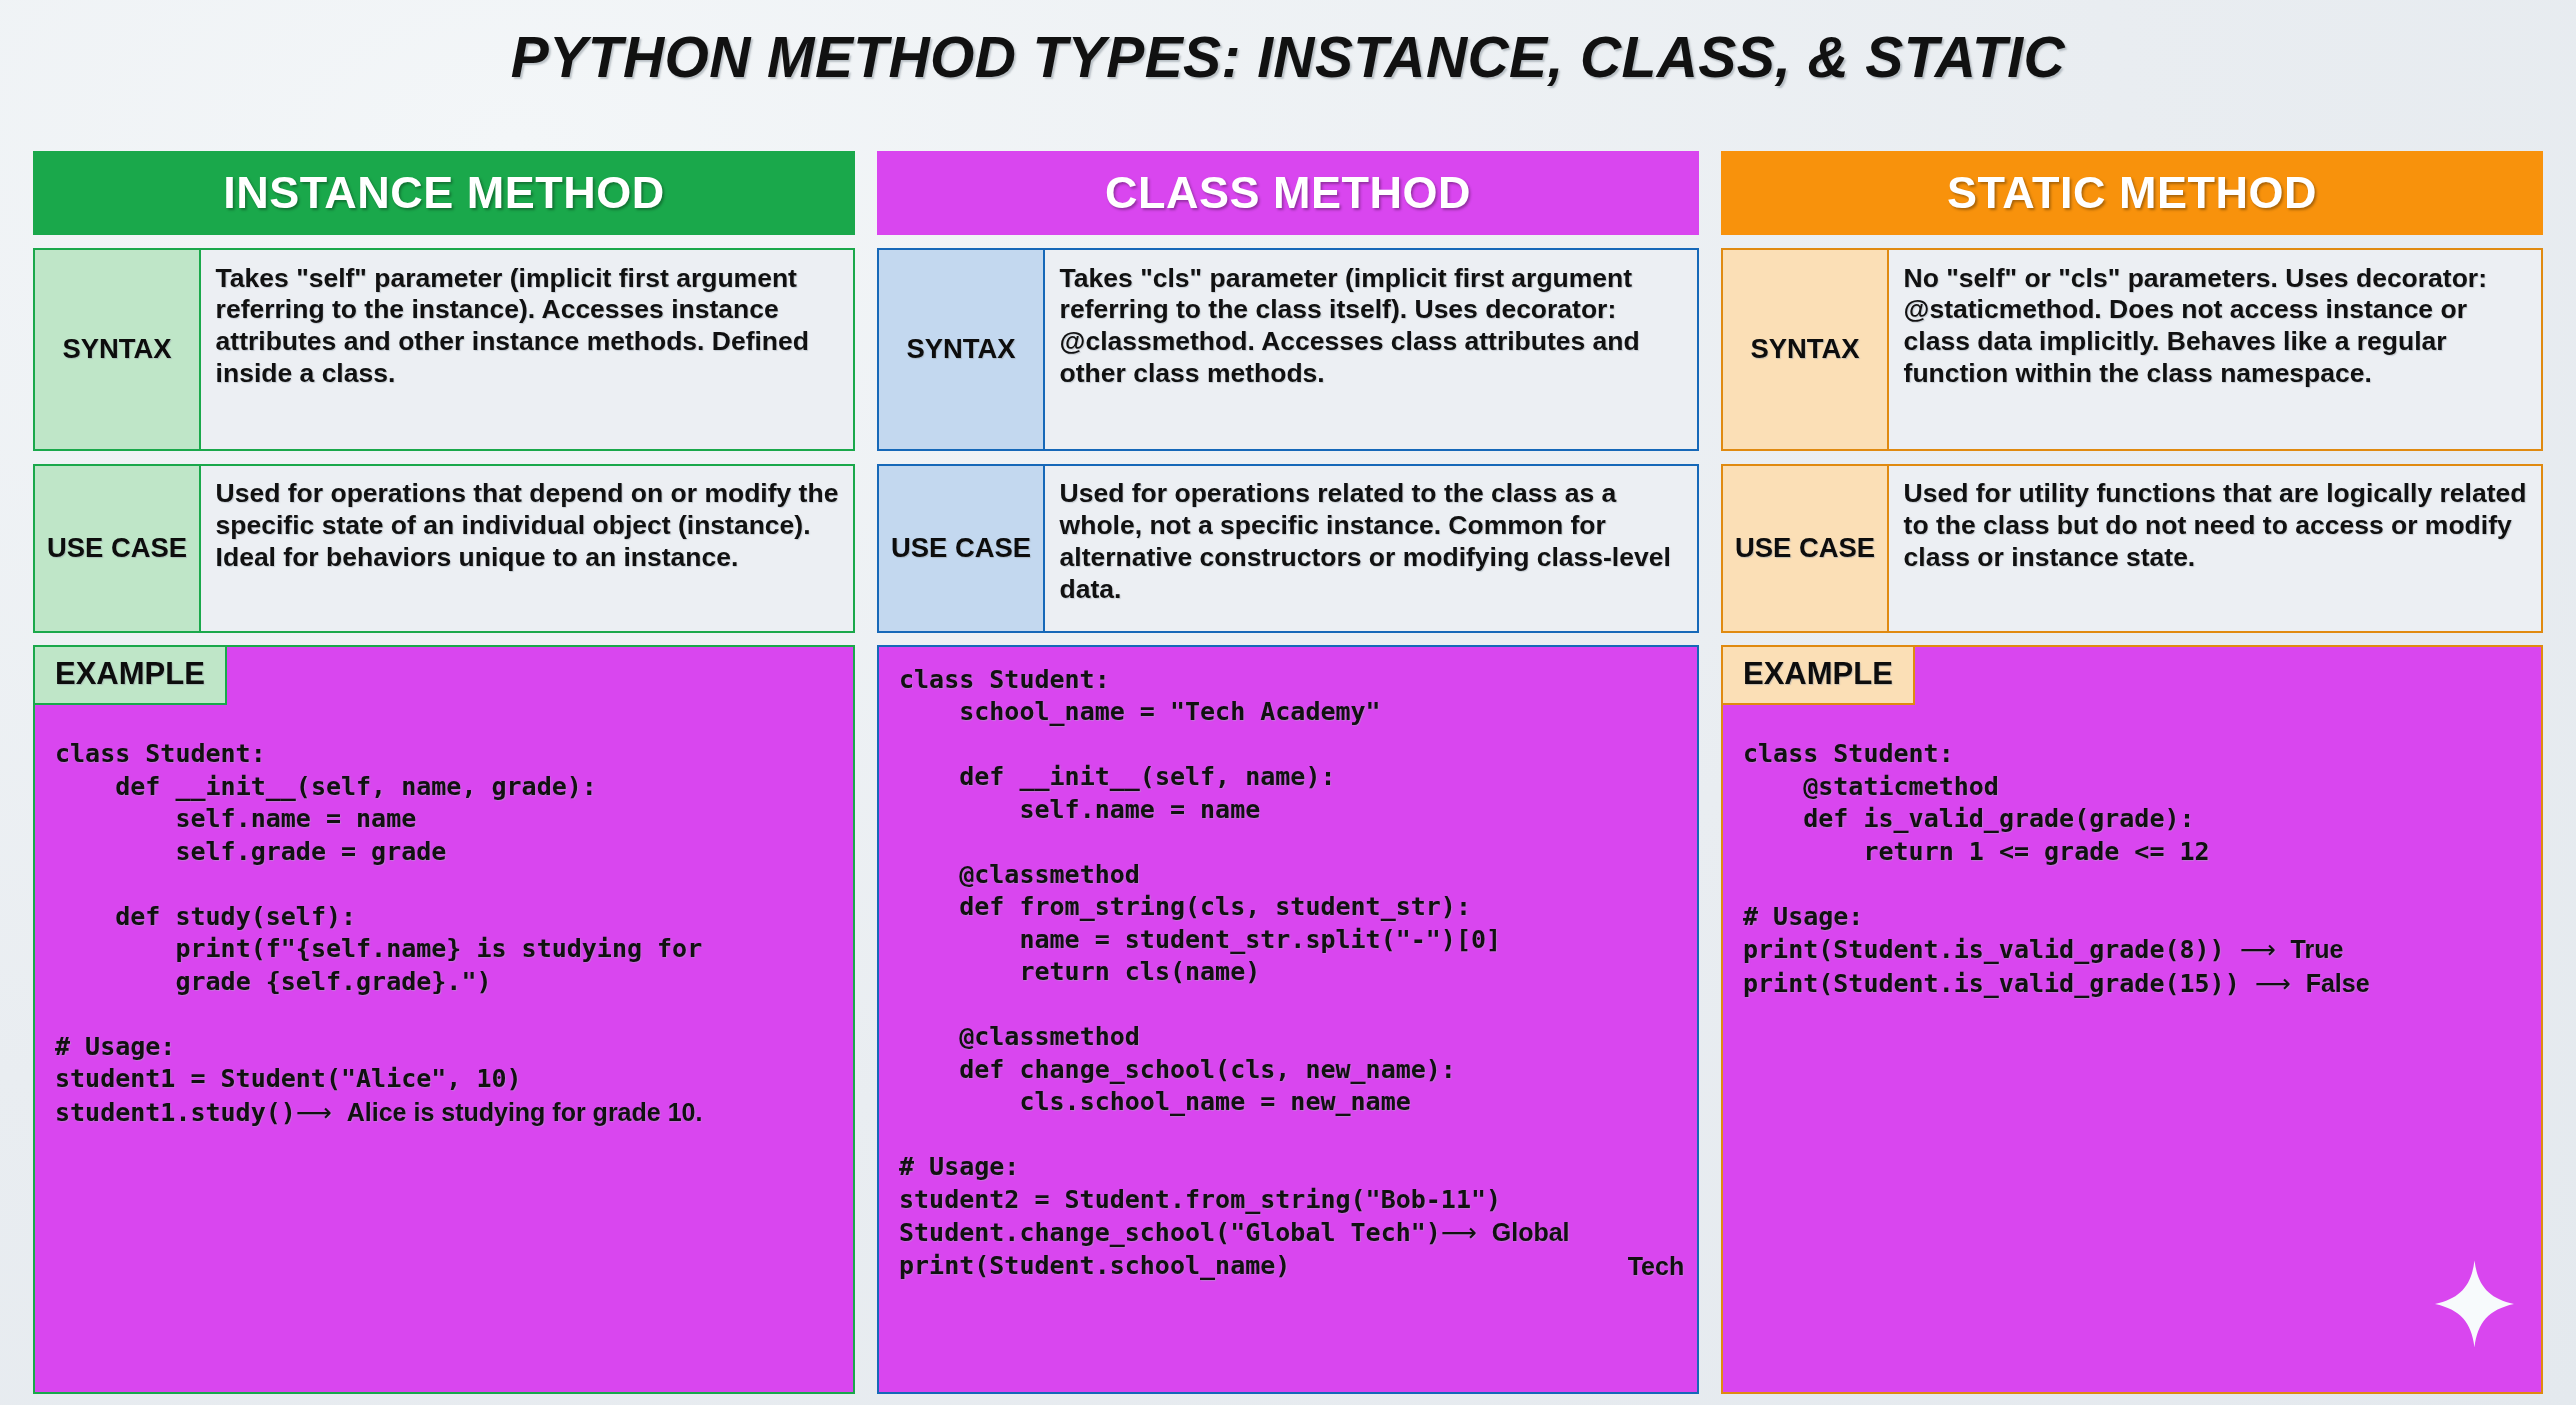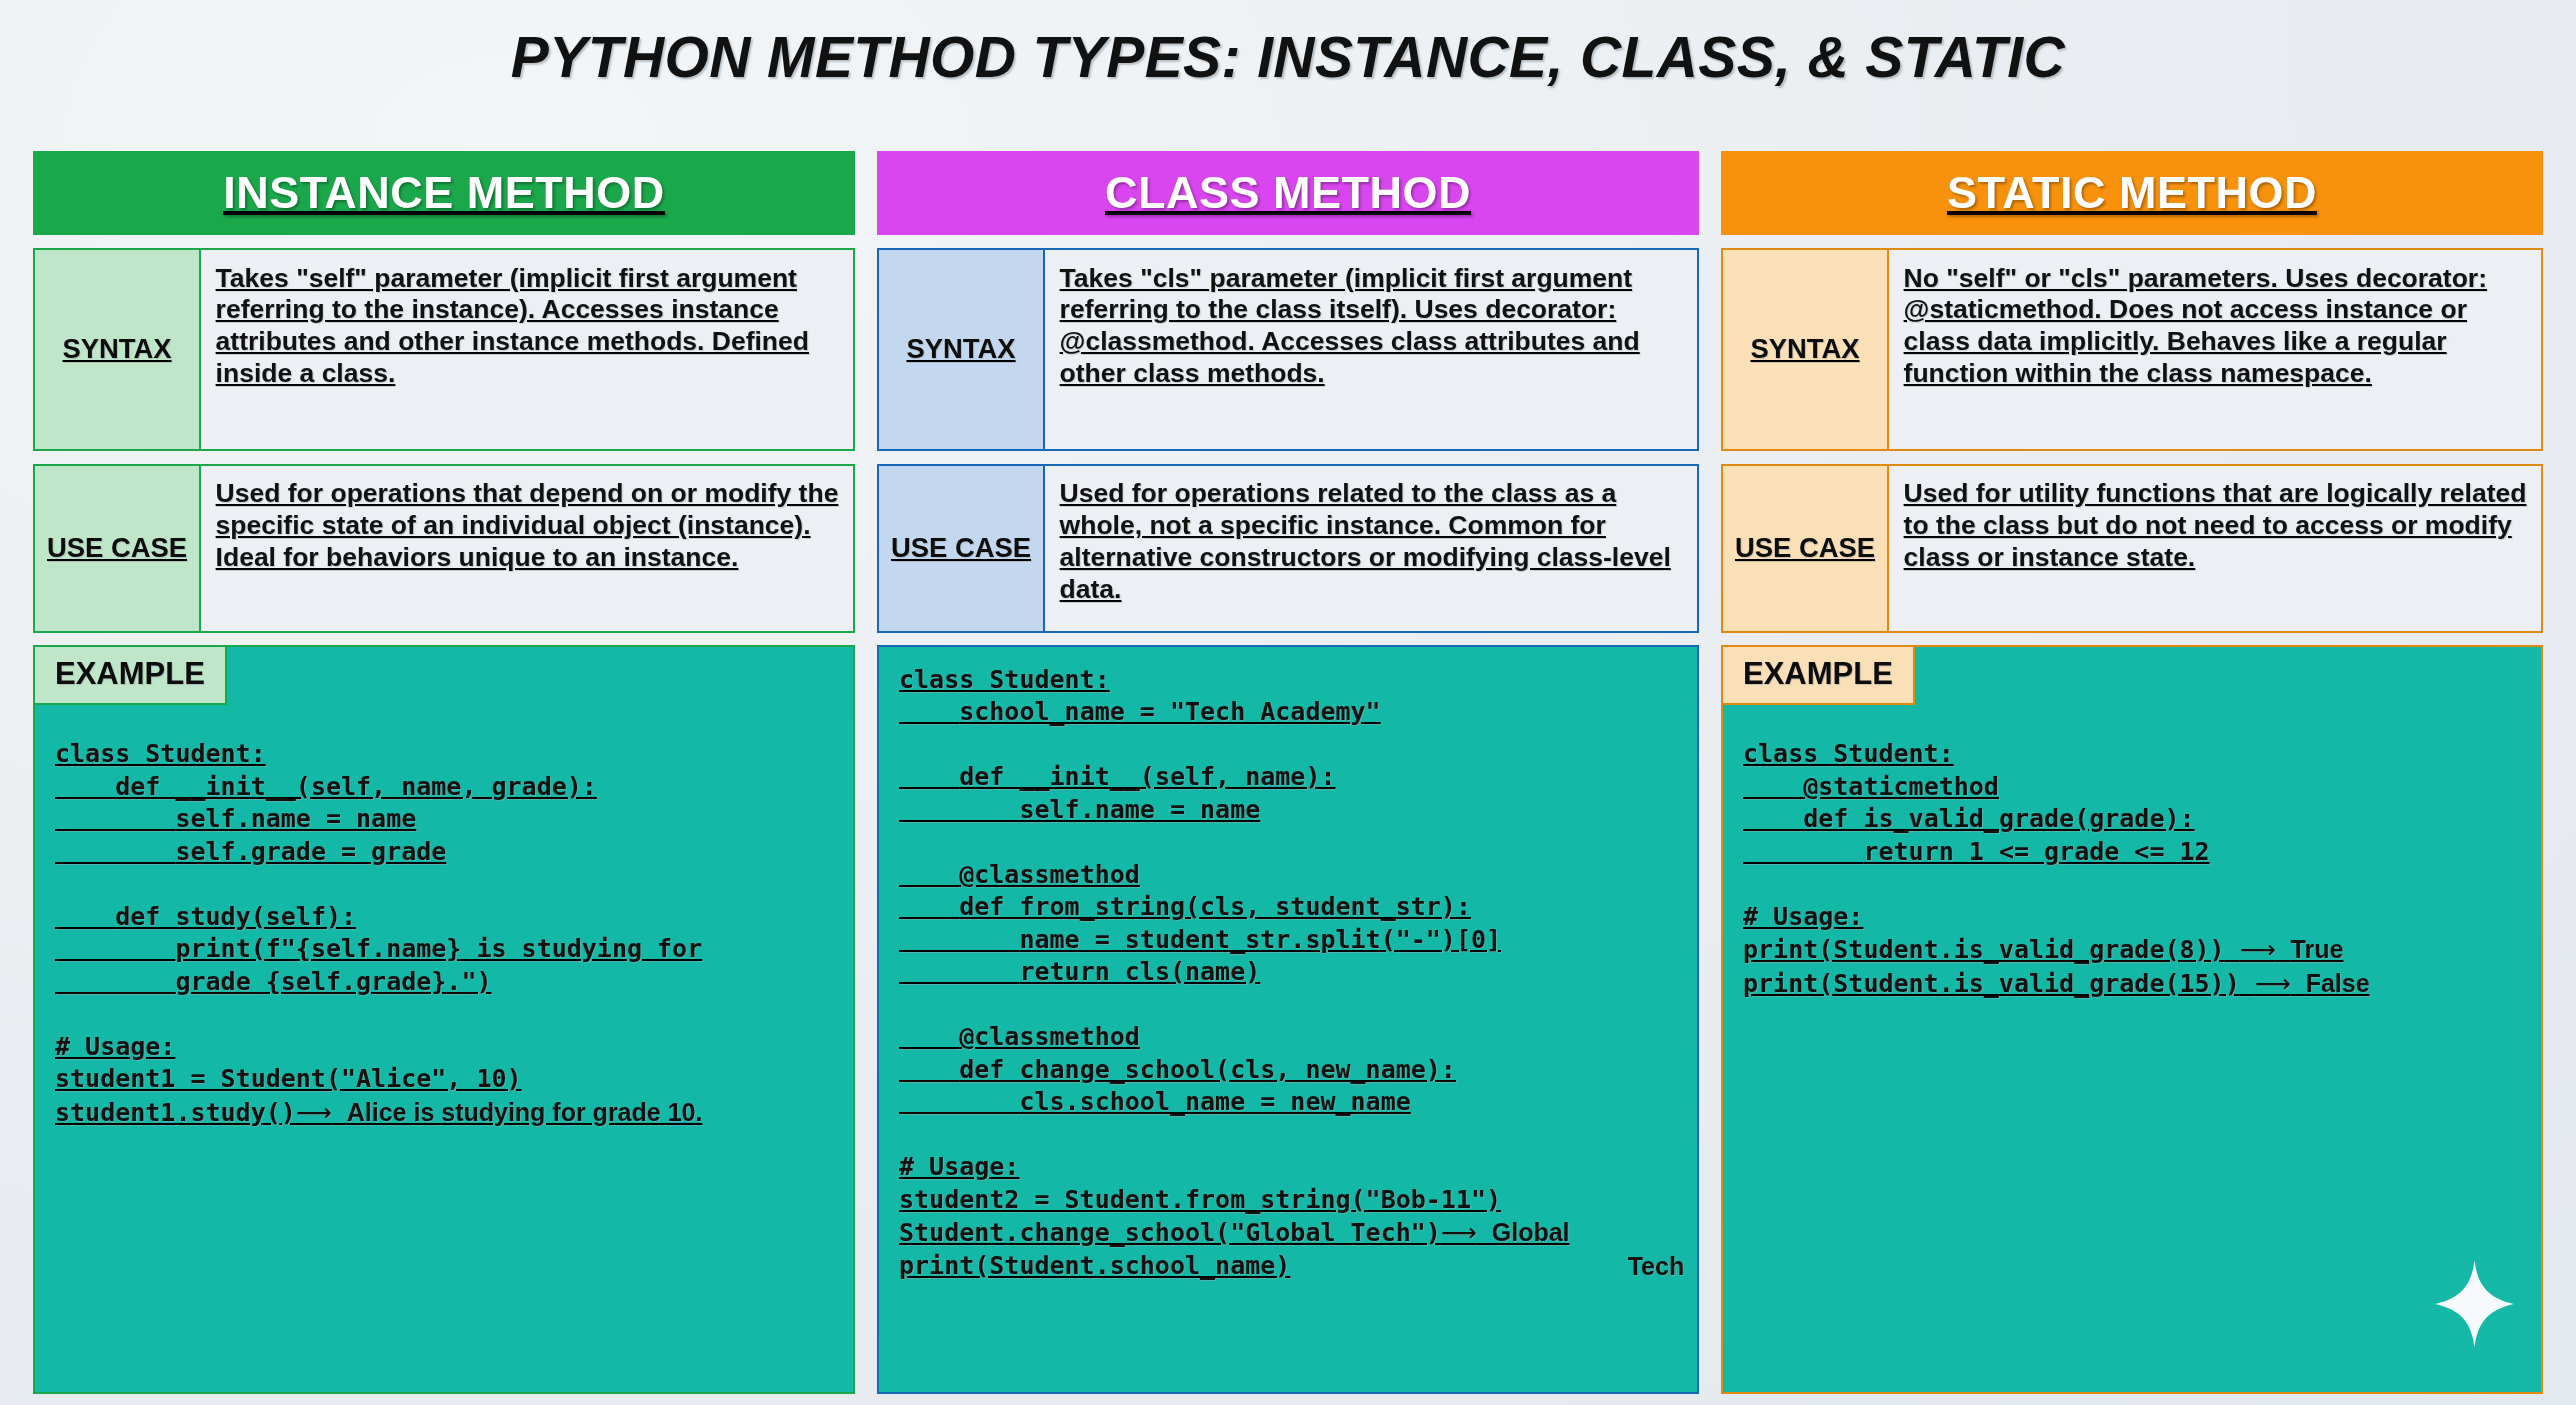--- a/index.html
+++ b/index.html
@@ -34,21 +34,20 @@
 
   
   .columns {
     position: absolute;
     top: 151px;
     left: 33px;
     right: 33px;
     bottom: 11px;
     display: flex;
     gap: 22px;
-    text-decoration: underline;
   }
   .column {
     flex: 1 1 0;
     display: flex;
     flex-direction: column;
     min-width: 0;
   }
 
   
   .col-header {
@@ -105,21 +104,21 @@
     background: #eceff3;
     text-shadow: 0.9px 0.9px 0.9px rgba(160,170,180,0.5);
   }
   .syntax-row { min-height: 203px; }
   .usecase-row { min-height: 169px; }
 
   
   .example-panel {
     flex: 1 1 auto;
     border: 2.7px solid #1aa84b;
-    background: #14b8a6;
+    background: #d946ef;
     position: relative;
     box-sizing: border-box;
     overflow: hidden;
   }
   .col-green  .example-panel { border-color: #1aa84b; }
   .col-blue   .example-panel { border-color: #1668b8; }
   .col-orange .example-panel { border-color: #e08a10; }
 
   .example-badge {
     display: inline-block;

